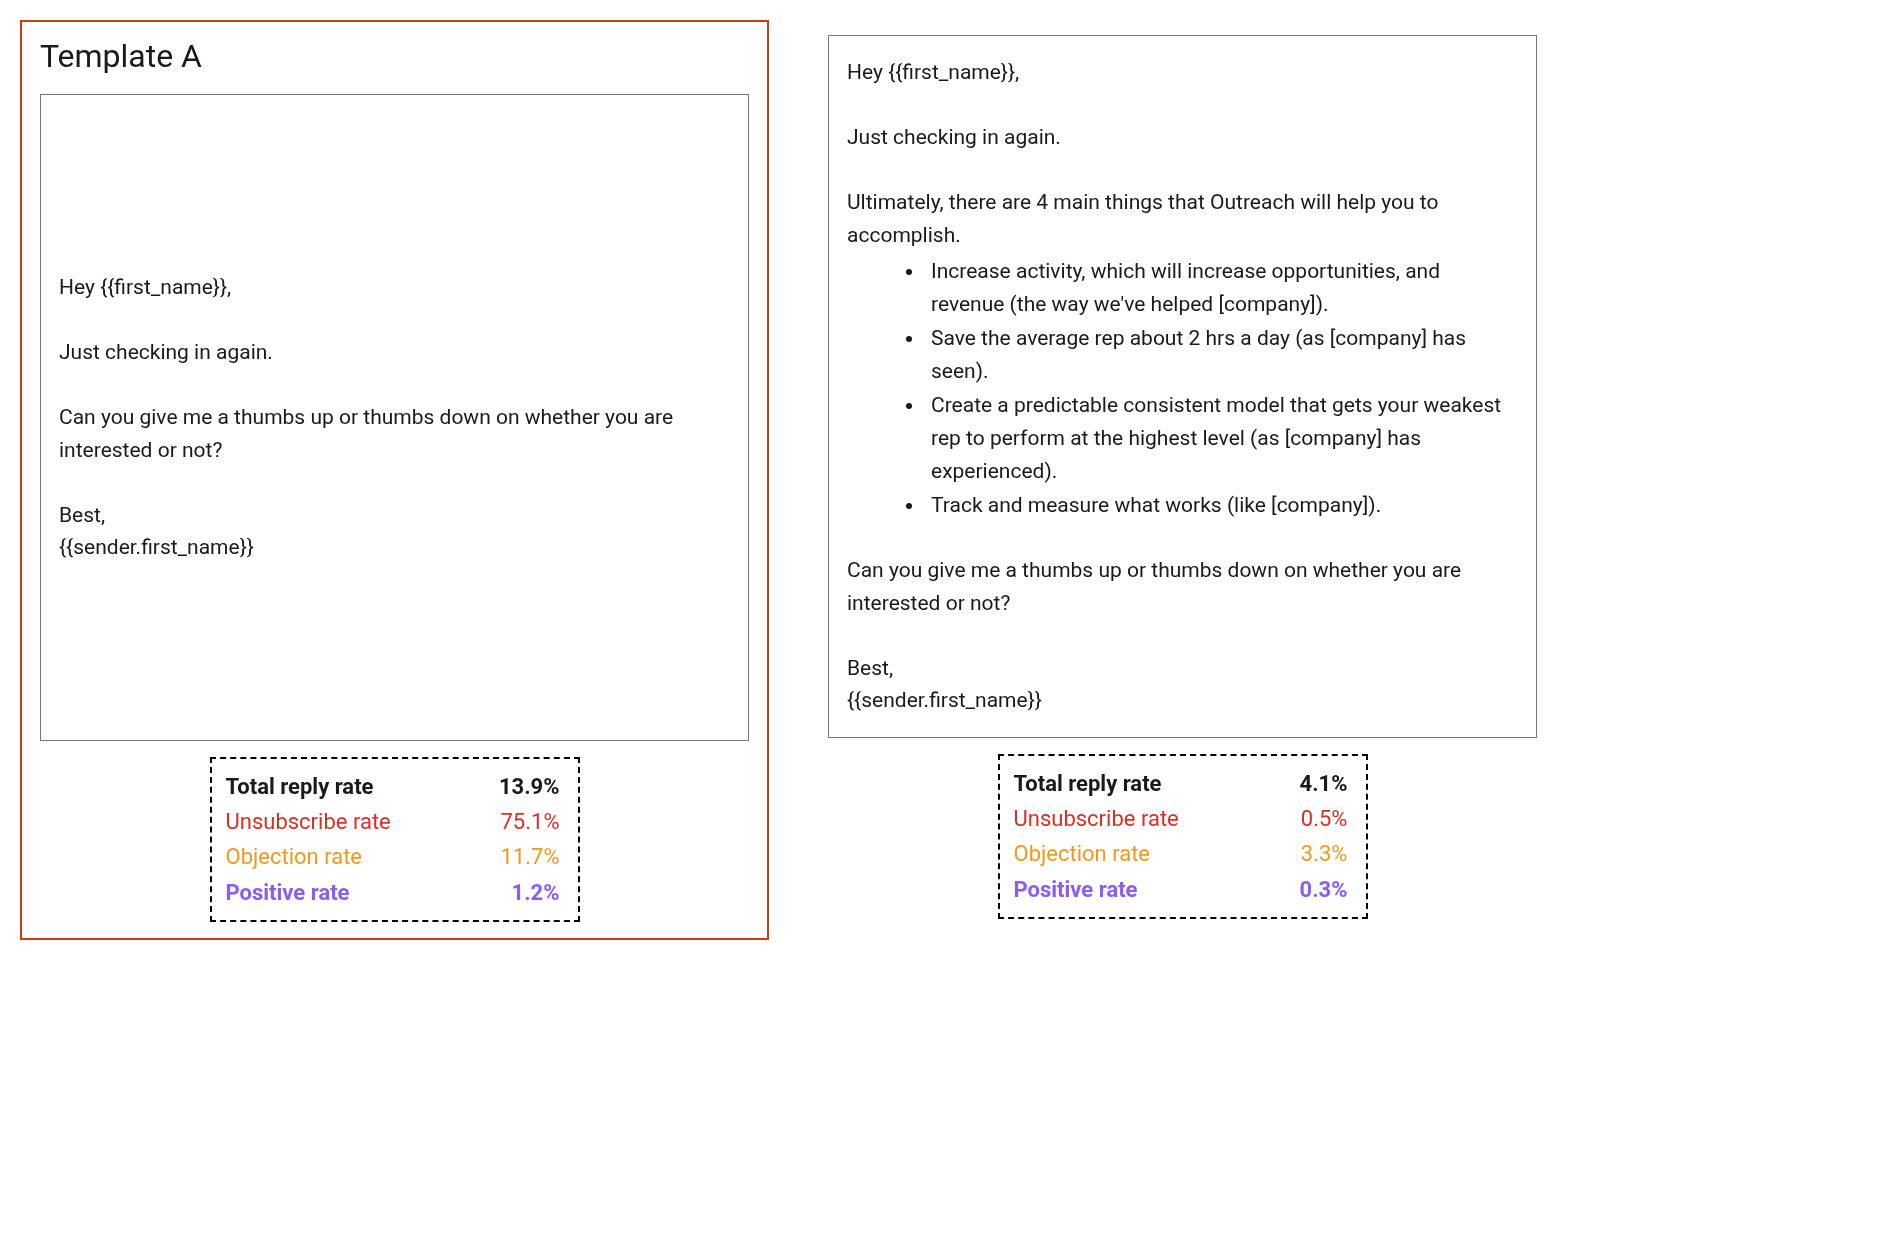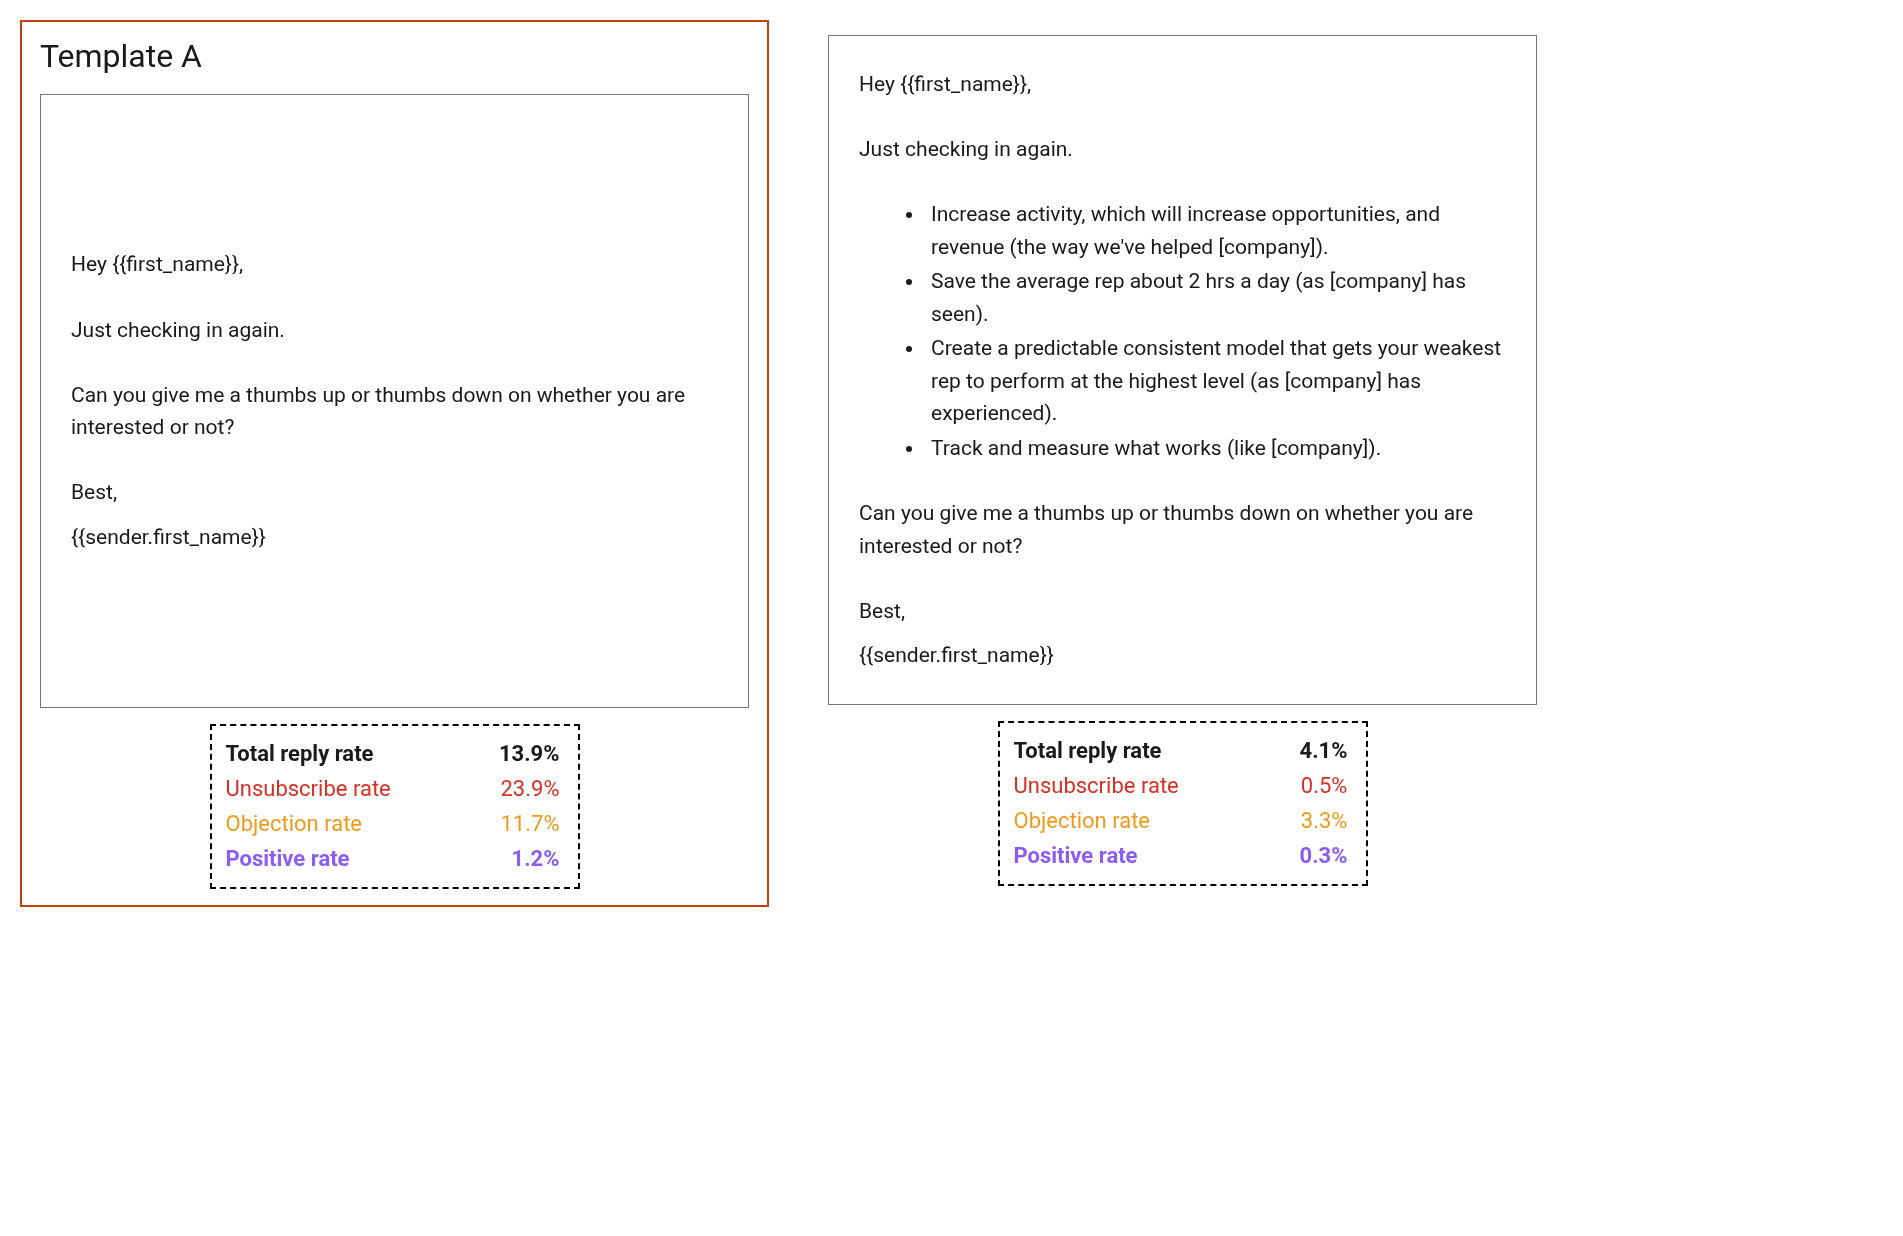--- a/index.html
+++ b/index.html
@@ -37,21 +37,21 @@
       padding: 20px 18px;
       font-size: 21px;
       line-height: 1.55;
       flex: 1;
       display:flex;
       align-items:center;
     }
     .panel.selected .email-box {
       min-height: 470px;
     }
-    .email-box p { margin: 12px; }
+    .email-box p { margin: 0; }
     .email-box .para + .para { margin-top: 1.55em; }
     .email-box ul {
       list-style: disc;
       padding-left: 78px;
       margin: 4px 0;
     }
     .email-box li {
       padding-left: 6px;
       margin-bottom: 2px;
     }
@@ -99,40 +99,41 @@
       </div>
     </div>
     <div class="stats-wrap">
       <div class="stats">
         <div class="stat-row bold">
           <span class="stat-label">Total reply rate</span>
           <span class="stat-value">13.9%</span>
         </div>
         <div class="stat-row red">
           <span class="stat-label">Unsubscribe rate</span>
-          <span class="stat-value">23.9%</span>
+          <span class="stat-value">75.1%</span>
         </div>
         <div class="stat-row orange">
           <span class="stat-label">Objection rate</span>
           <span class="stat-value">11.7%</span>
         </div>
         <div class="stat-row green">
           <span class="stat-label">Positive rate</span>
           <span class="stat-value">1.2%</span>
         </div>
       </div>
     </div>
   </div>
 
   <div class="panel">
     <div class="email-box">
       <div>
       <p class="para">Hey {{first_name}},</p>
       <p class="para">Just checking in again.</p>
       <div class="para">
+        <p>Ultimately, there are 4 main things that Outreach will help you to accomplish.</p>
         <ul>
           <li>Increase activity, which will increase opportunities, and revenue (the way we've helped [company]).</li>
           <li>Save the average rep about 2 hrs a day (as [company] has seen).</li>
           <li>Create a predictable consistent model that gets your weakest rep to perform at the highest level (as [company] has experienced).</li>
           <li>Track and measure what works (like [company]).</li>
         </ul>
       </div>
       <p class="para">Can you give me a thumbs up or thumbs down on whether you are interested or not?</p>
       <div class="para">
         <p>Best,</p>

